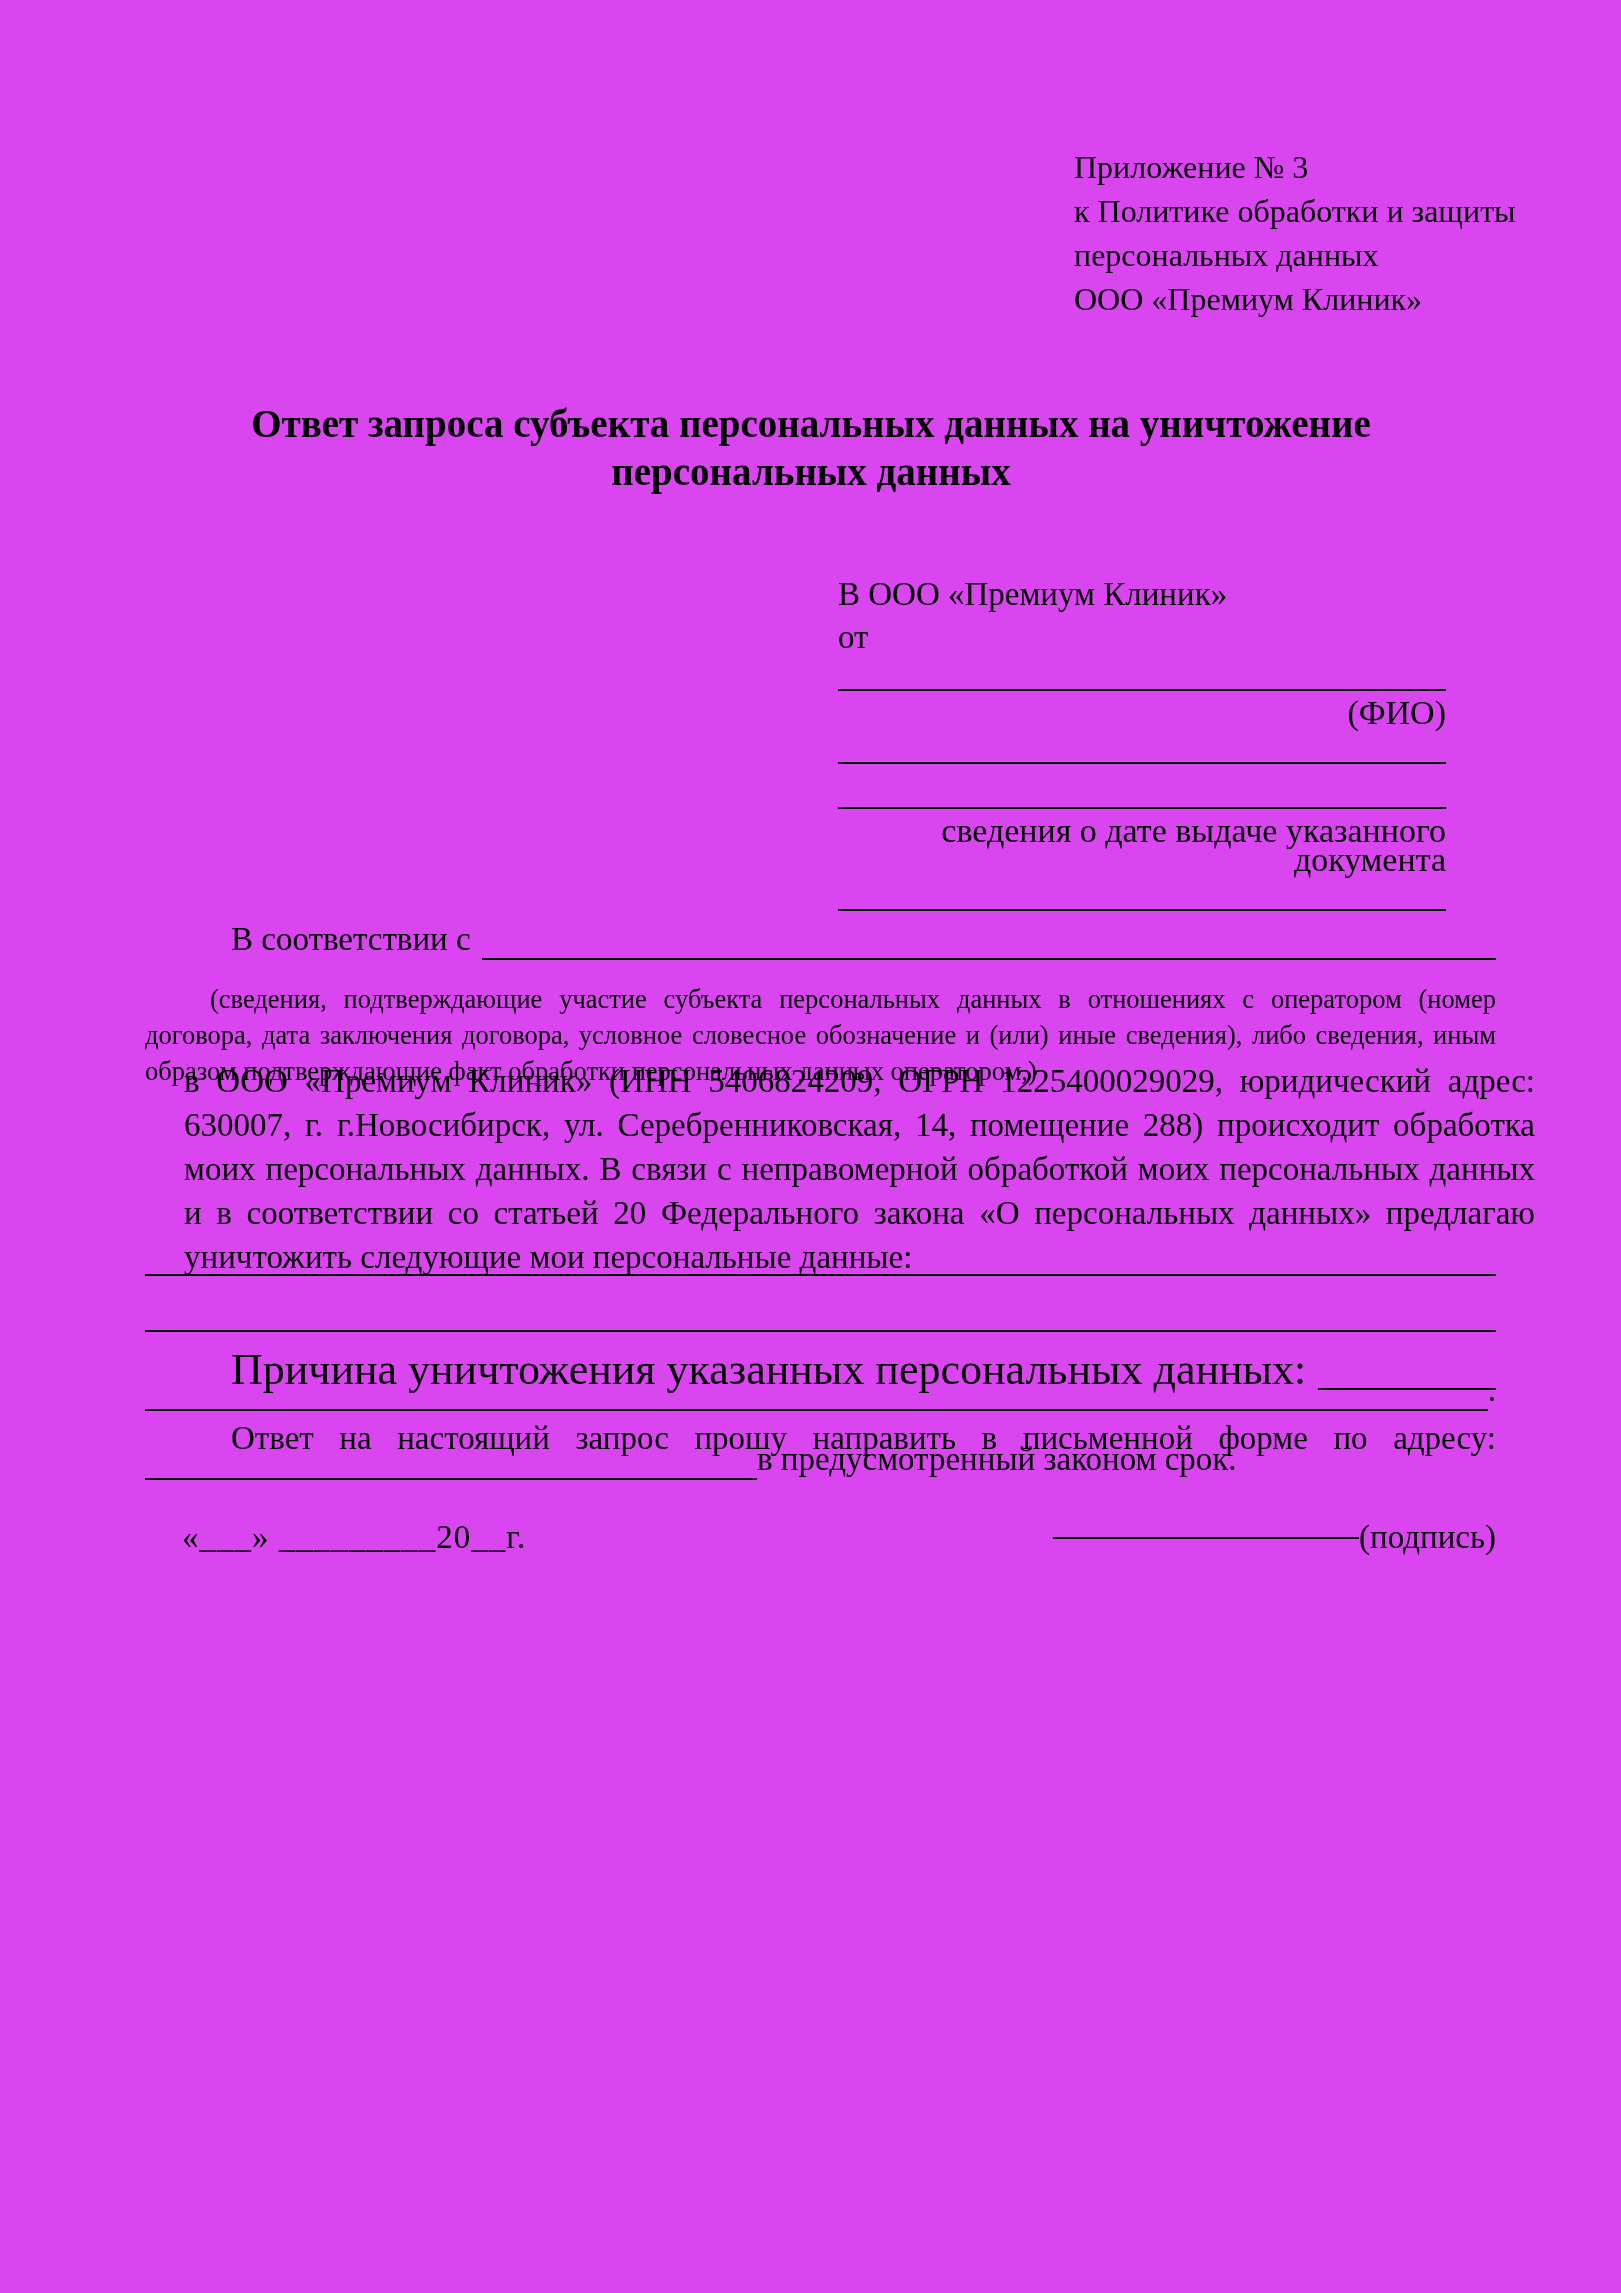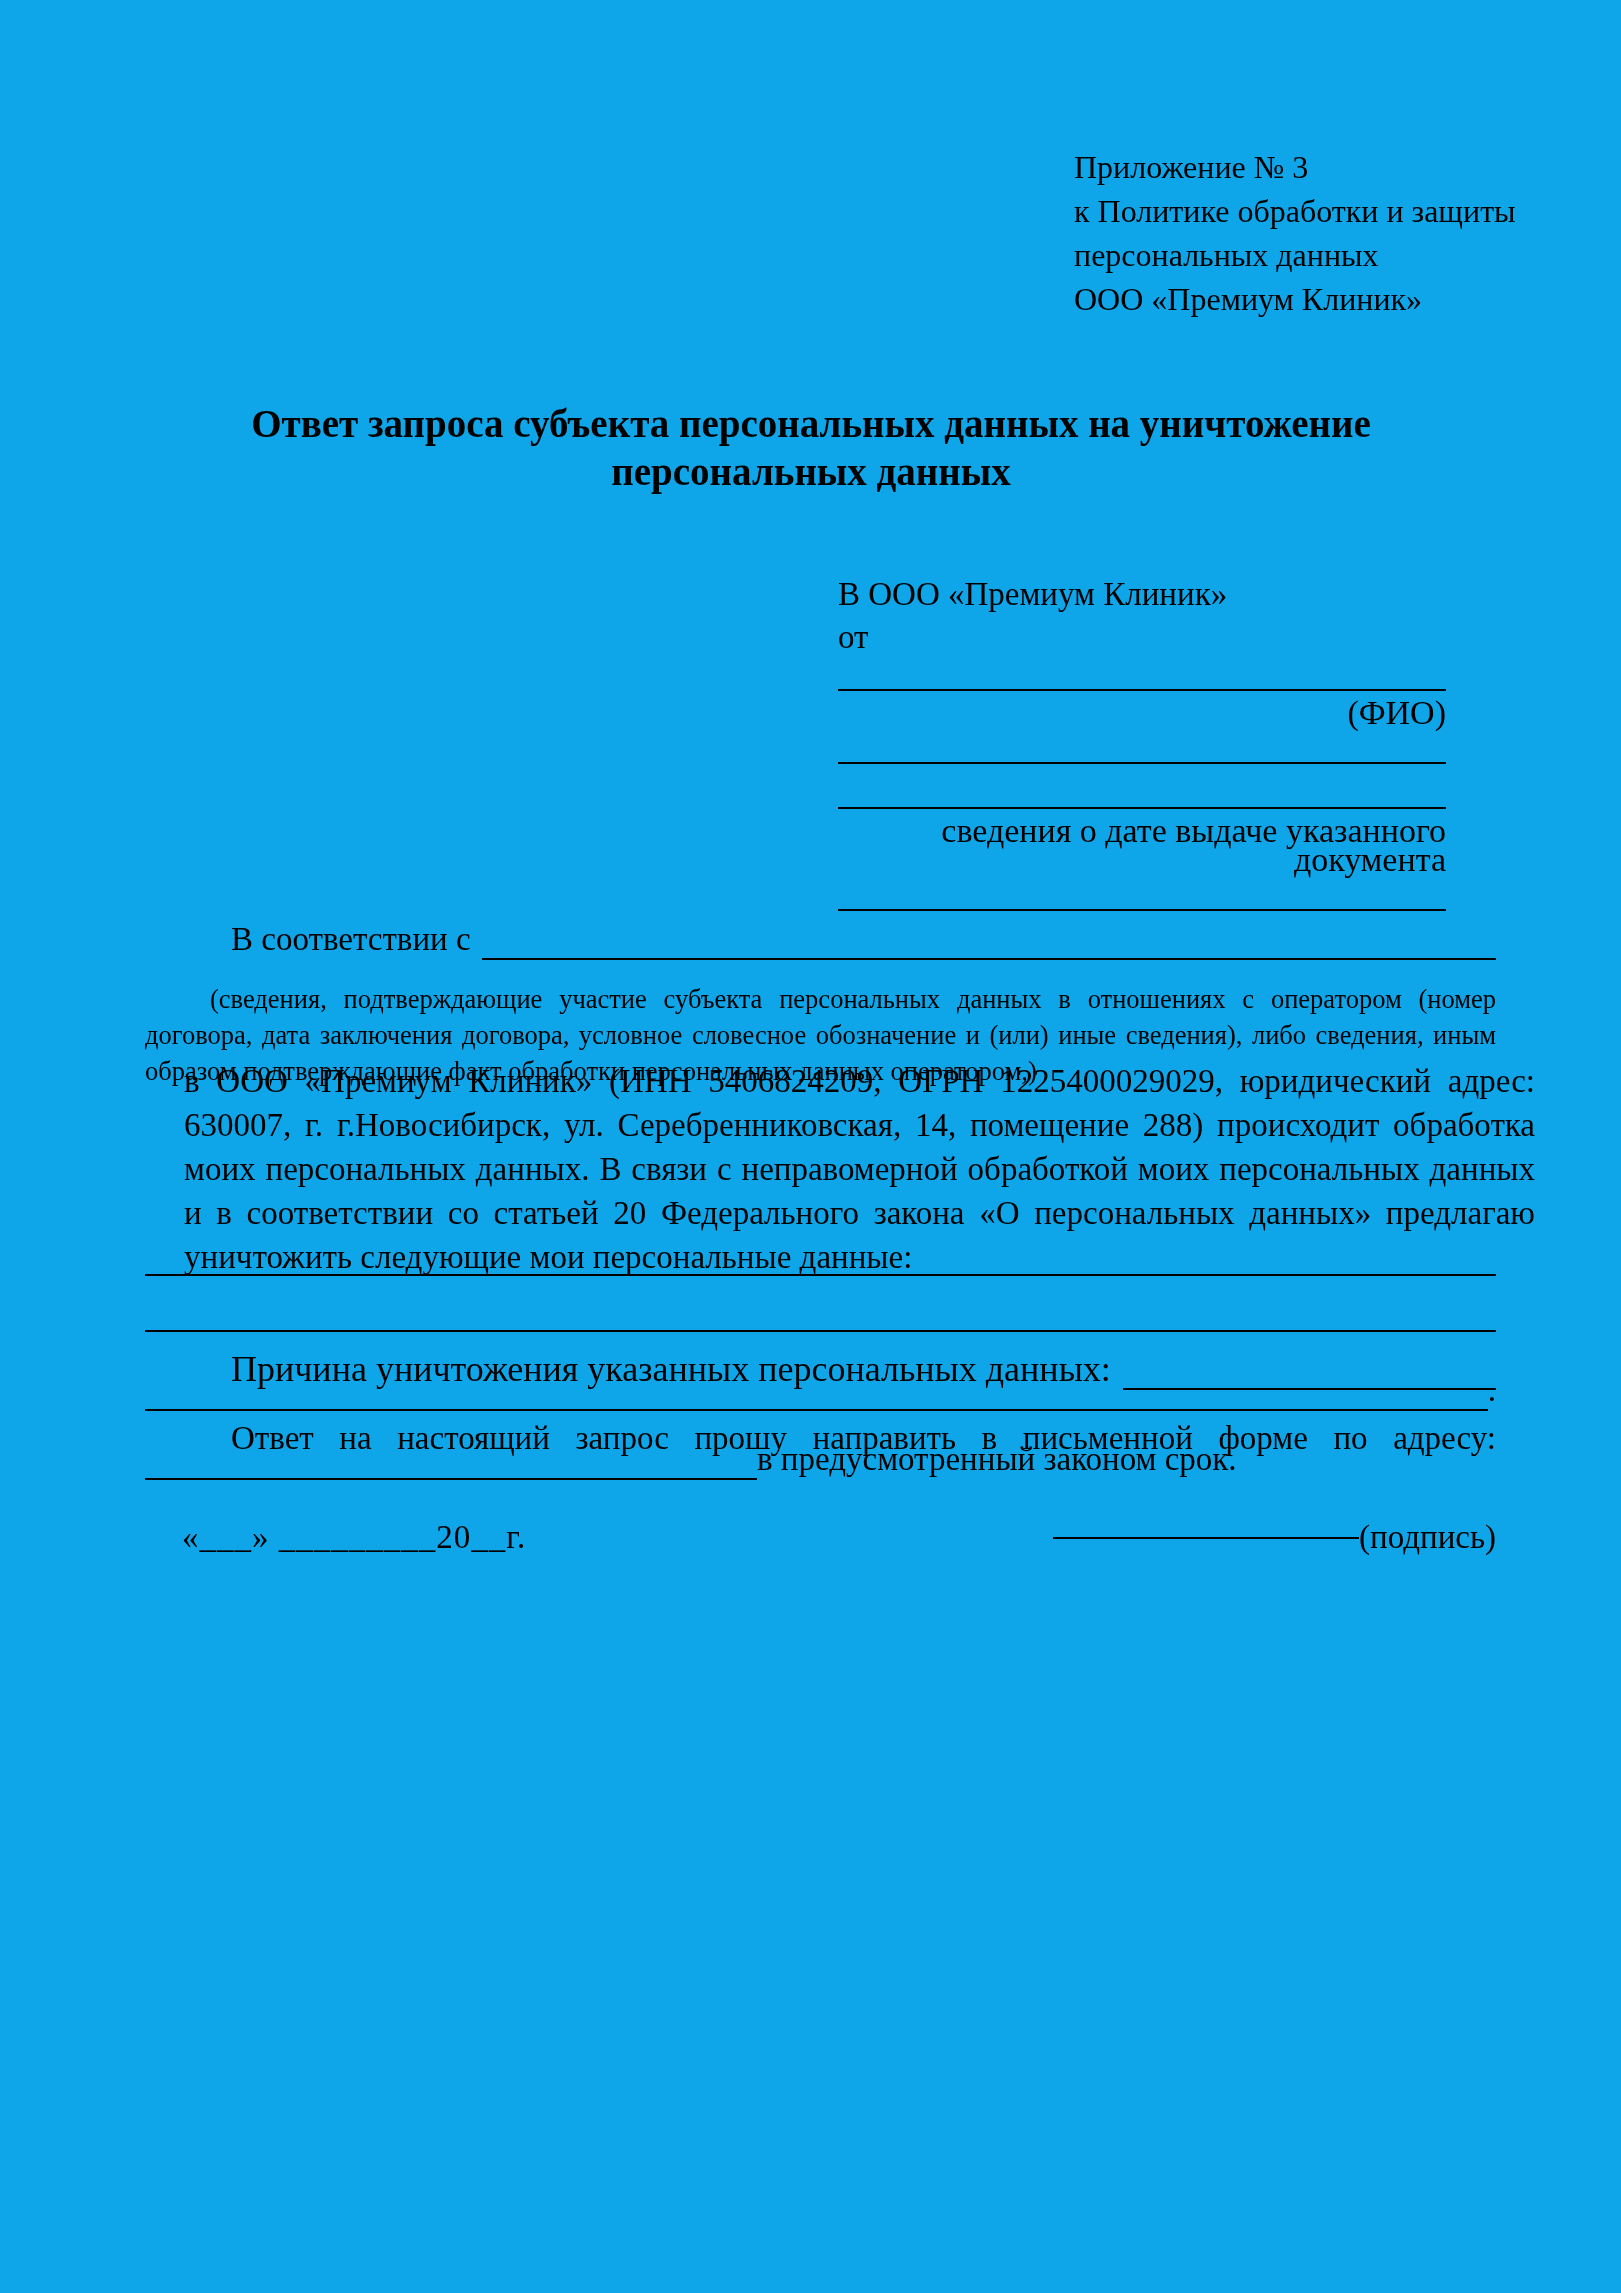--- a/index.html
+++ b/index.html
@@ -1,20 +1,20 @@
 <!DOCTYPE html>
 <html><head>
 <meta charset="utf-8">
 <style>
   html, body { margin: 0; padding: 0; background: #ffffff; }
   .page {
     position: relative;
     width: 1621px;
     height: 2294px;
-    background: #0ea5e9;
+    background: #d946ef;
     color: #000000;
     font-family: "Liberation Serif", "DejaVu Serif", serif;
     overflow: hidden;
   }
 
   
   .header-block {
     position: absolute;
     left: 1074px;
     top: 145px;
@@ -101,21 +101,21 @@
   .blank-1 { top: 1274px; }
   .blank-2 { top: 1330px; }
 
   .reason-row {
     position: absolute;
     left: 145px;
     top: 1349px;
     width: 1351px;
     display: flex;
     align-items: flex-end;
-    font-size: 36px;
+    font-size: 44px;
     line-height: 41px;
   }
   .reason-indent { width: 86px; flex: none; }
   .reason-label { white-space: nowrap; padding-right: 11.8px; }
   .reason-row .fill-line { flex: 1; }
 
   .reason-row2 {
     position: absolute;
     left: 145px;
     top: 1370px;

